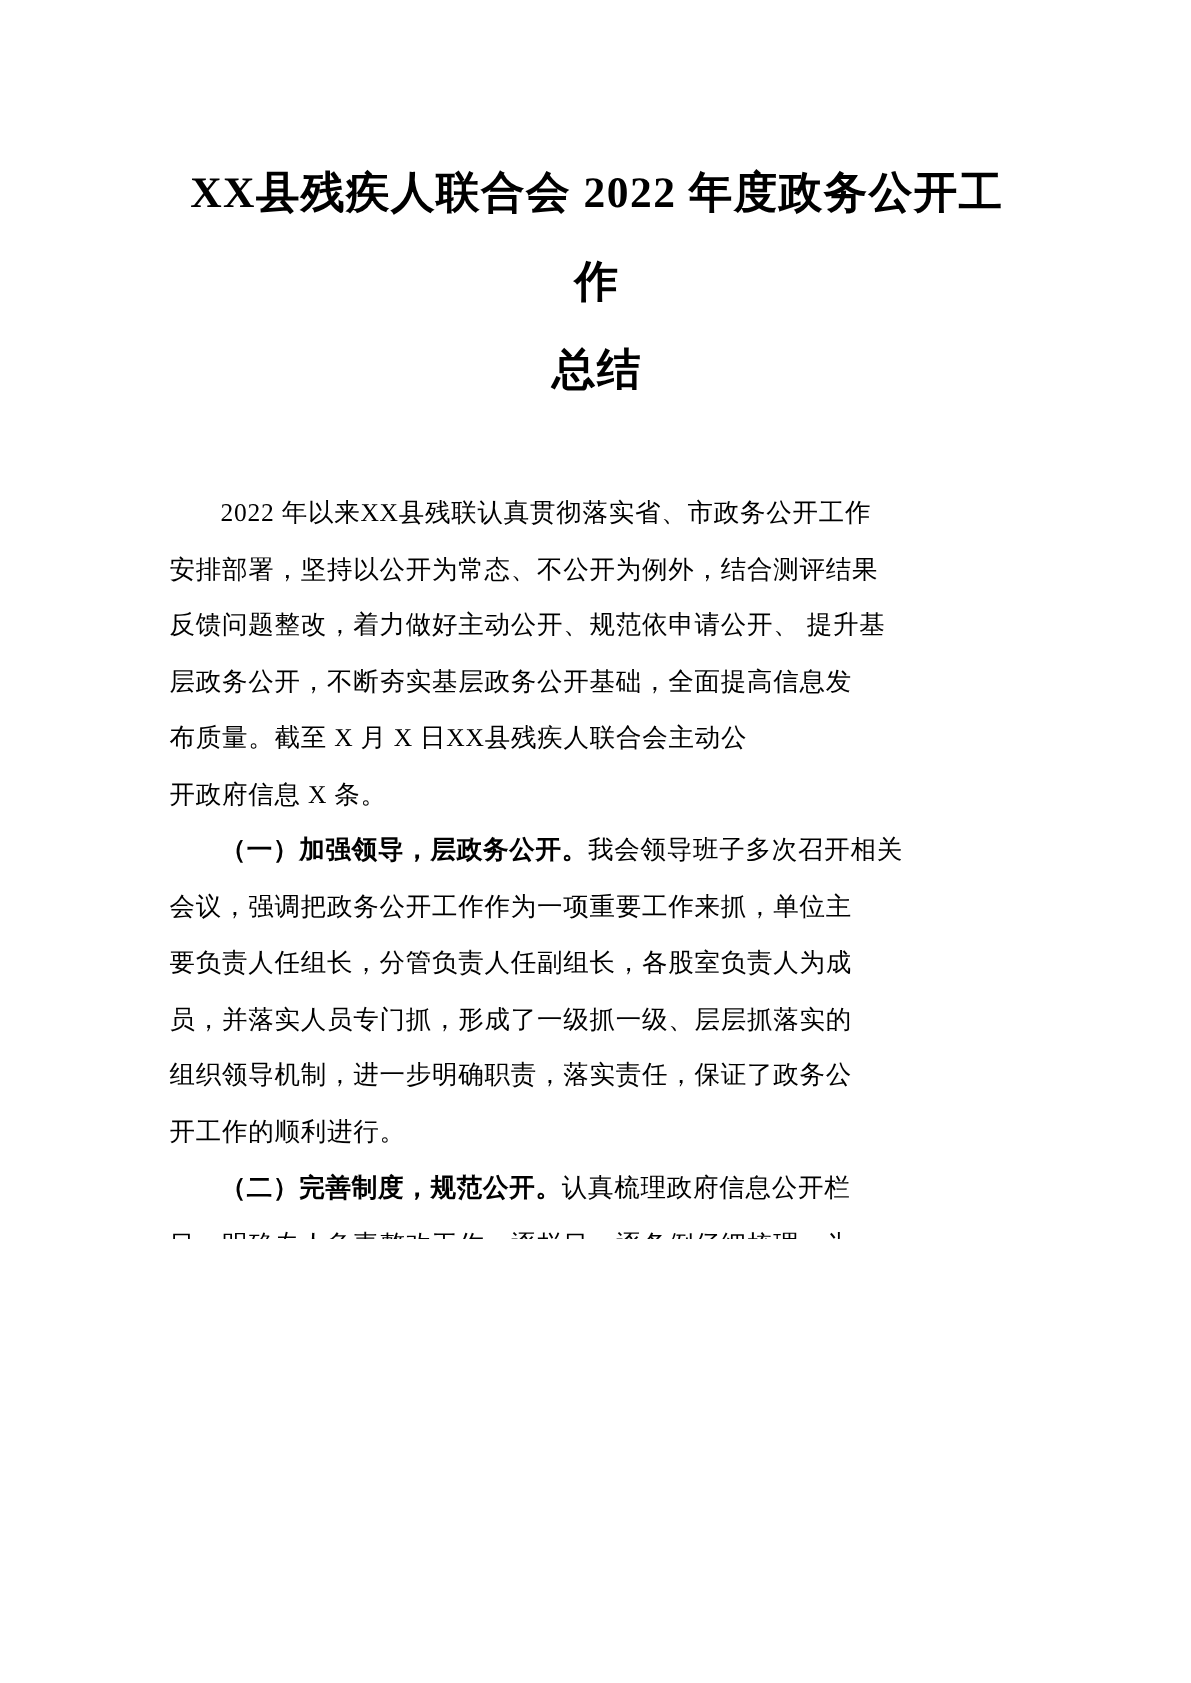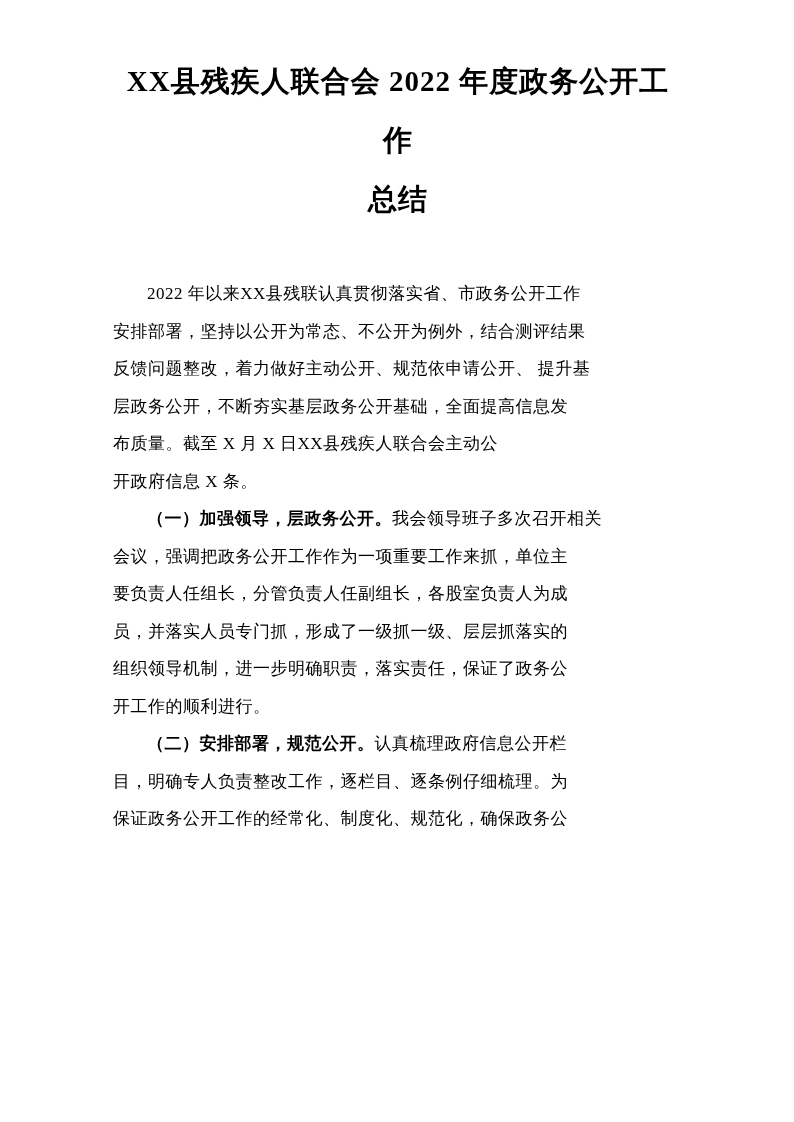--- a/index.html
+++ b/index.html
@@ -7,21 +7,21 @@
     padding: 0;
     background: #ffffff;
   }
   .page {
     position: relative;
     width: 794px;
     height: 826px;
     box-sizing: border-box;
     background: #ffffff;
     color: #000000;
-    padding: 52px 111px 0 113px;
+    padding: 100px 111px 0 113px;
     overflow: hidden;
     font-family: "Liberation Serif", "DejaVu Serif", serif;
   }
   .doc-title {
     margin: 0 0 46px 0;
     font-family: "Liberation Serif", "DejaVu Serif", serif;
     font-weight: bold;
     font-size: 29px;
     line-height: 59px;
     text-align: center;
@@ -66,19 +66,19 @@
 开政府信息 X 条。</p>
 
 
   <p class="body-para"><span class="lead">（一）加强领导，层政务公开。</span><span>我会领导班子多次召开相关
 会议，强调把政务公开工作作为一项重要工作来抓，单位主
 要负责人任组长，分管负责人任副组长，各股室负责人为成
 员，并落实人员专门抓，形成了一级抓一级、层层抓落实的
 组织领导机制，进一步明确职责，落实责任，保证了政务公
 开工作的顺利进行。</span></p>
 
-  <p class="body-para"><span class="lead">（二）安排部署，规范公开。</span><span>认真梳理政府信息公开栏
+  <p class="body-para"><span class="lead">（二）完善制度，规范公开。</span><span>认真梳理政府信息公开栏
 目，明确专人负责整改工作，逐栏目、逐条例仔细梳理。为
 保证政务公开工作的经常化、制度化、规范化，确保政务公
 开工作高质量、高标准、严要求地进行，要求做到全面公开、 及
 时公开。</span></p>
 
 </div>
 
 </body></html>

